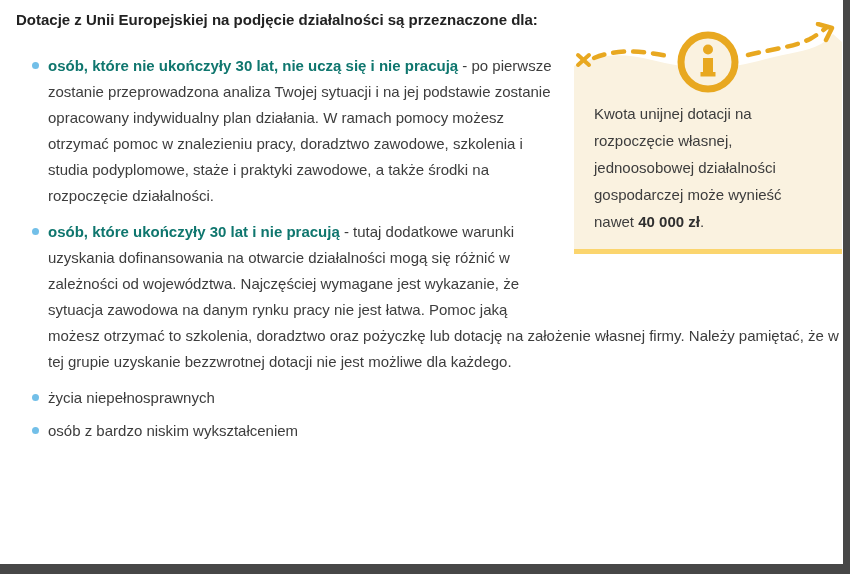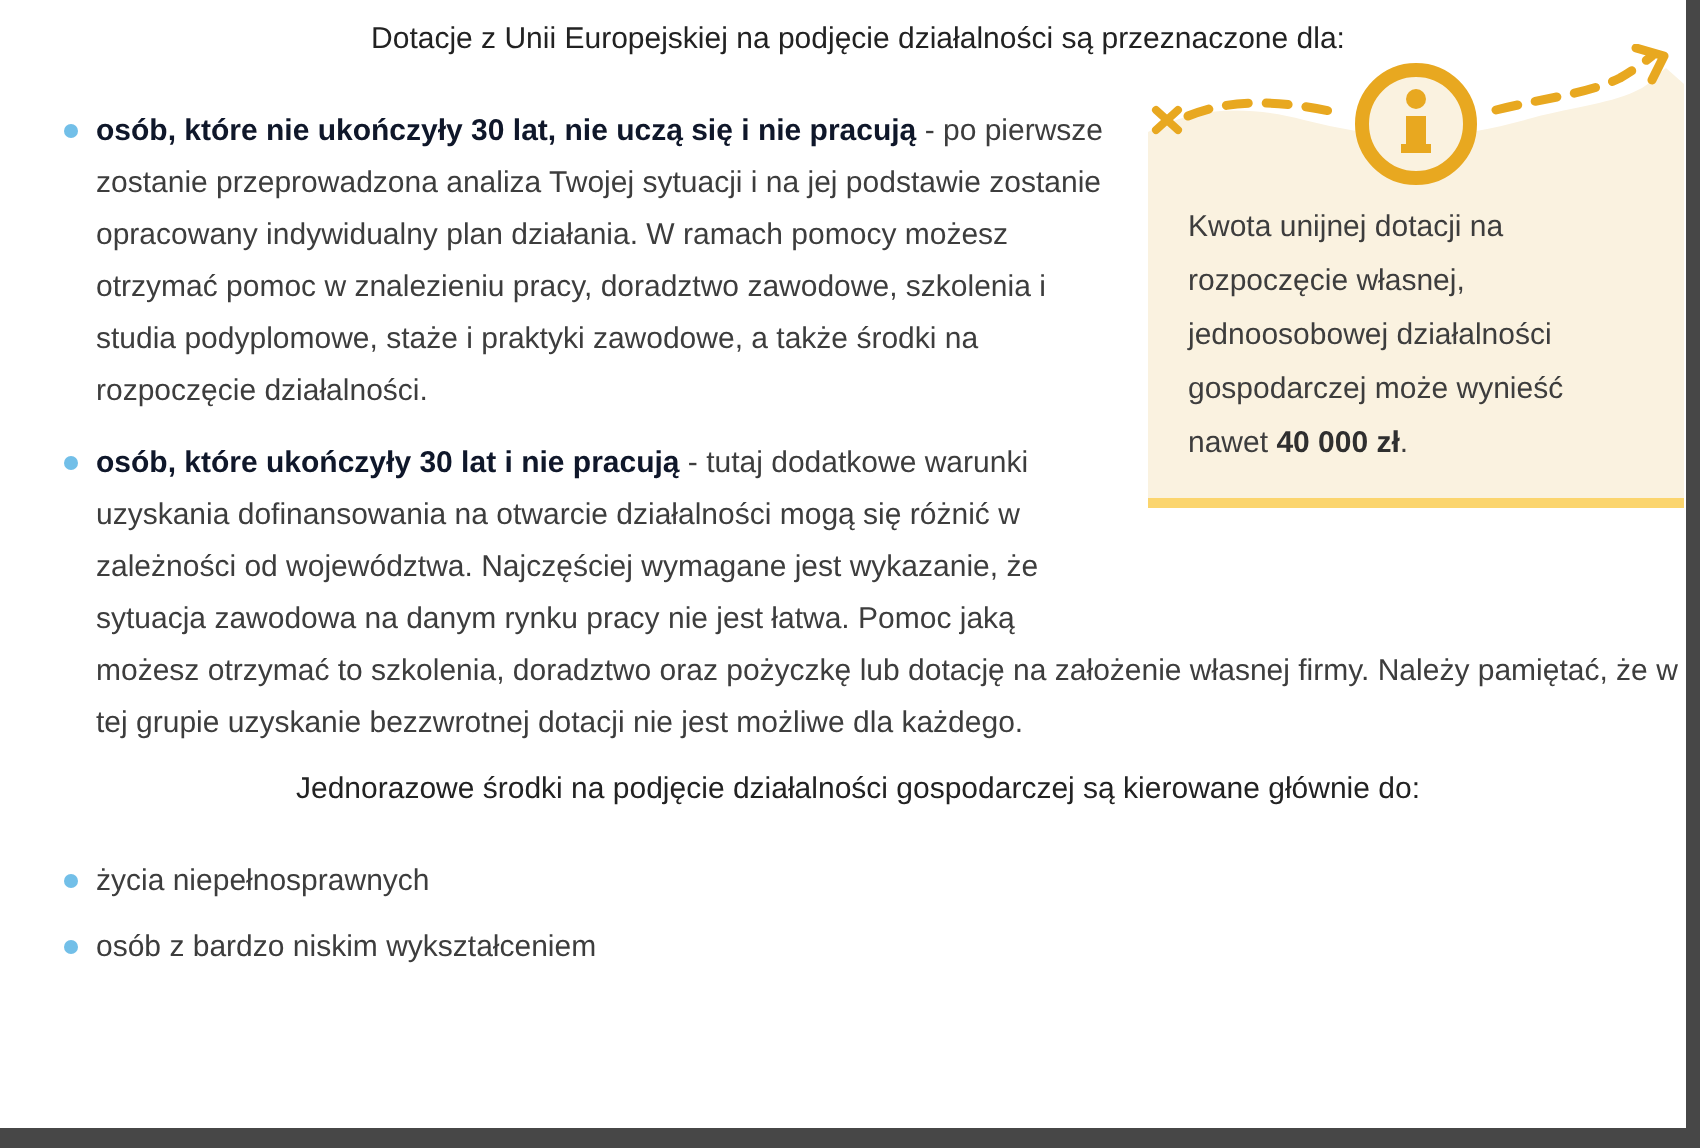--- a/index.html
+++ b/index.html
@@ -4,38 +4,37 @@
 <style>
   html,body{margin:0;padding:0;}
   body{
     width:850px;height:574px;position:relative;overflow:hidden;
     background:#ffffff;
     font-family:"Liberation Sans", sans-serif;
     color:#3d3d3d;
   }
   .page{padding:10px 8px 0 16px;}
   h2.heading{
-    font-size:15px;line-height:19px;font-weight:normal;color:#222;
+    font-size:15px;line-height:19px;font-weight:bold;color:#222;
     margin:0 0 24px 0;
-    text-align:center;
   }
   h2.heading.sec2{margin:4px 0 24px 0;}
   ul.blist{list-style:none;margin:0;padding:0 0 0 32px;}
   ul.blist li{
     position:relative;
     font-size:15px;line-height:26px;
     margin:0 0 10px 0;
   }
   ul.blist.simple li{line-height:26px;margin:0 0 7px 0;}
   ul.blist li::before{
     content:"";position:absolute;left:-16px;top:9px;
     width:7px;height:7px;border-radius:50%;
     background:#72bfe8;
   }
-  ul.blist li .lead{font-weight:bold;color:#0f172a;}
+  ul.blist li .lead{font-weight:bold;color:#0f766e;}
 
   
   .callout{
     float:right;
     width:268px;
     margin:-31px 0 56px 18px;
   }
   .callout-top{display:block;width:268px;height:72px;}
   .callout-body{
     background:#faf2e0;
@@ -98,21 +97,20 @@
 
       <li>
         <span class="lead">osób, które nie ukończyły 30 lat, nie uczą się i nie pracują</span><span> - po pierwsze zostanie przeprowadzona analiza Twojej sytuacji i na jej podstawie zostanie opracowany indywidualny plan działania. W ramach pomocy możesz otrzymać pomoc w znalezieniu pracy, doradztwo zawodowe, szkolenia i studia podyplomowe, staże i praktyki zawodowe, a także środki na rozpoczęcie działalności.</span>
       </li>
 
       <li>
         <span class="lead">osób, które ukończyły 30 lat i nie pracują</span><span> - tutaj dodatkowe warunki uzyskania dofinansowania na otwarcie działalności mogą się różnić w zależności od województwa. Najczęściej wymagane jest wykazanie, że sytuacja zawodowa na danym rynku pracy nie jest łatwa. Pomoc jaką możesz otrzymać to szkolenia, doradztwo oraz pożyczkę lub dotację na założenie własnej firmy. Należy pamiętać, że w tej grupie uzyskanie bezzwrotnej dotacji nie jest możliwe dla każdego.</span>
       </li>
     </ul>
 
-  <h2 class="heading sec2">Jednorazowe środki na podjęcie działalności gospodarczej są kierowane głównie do:</h2>
 
   <ul class="blist simple">
 
 
 
 
       <li>życia niepełnosprawnych</li>
 
       <li>osób z bardzo niskim wykształceniem</li>
     </ul>

